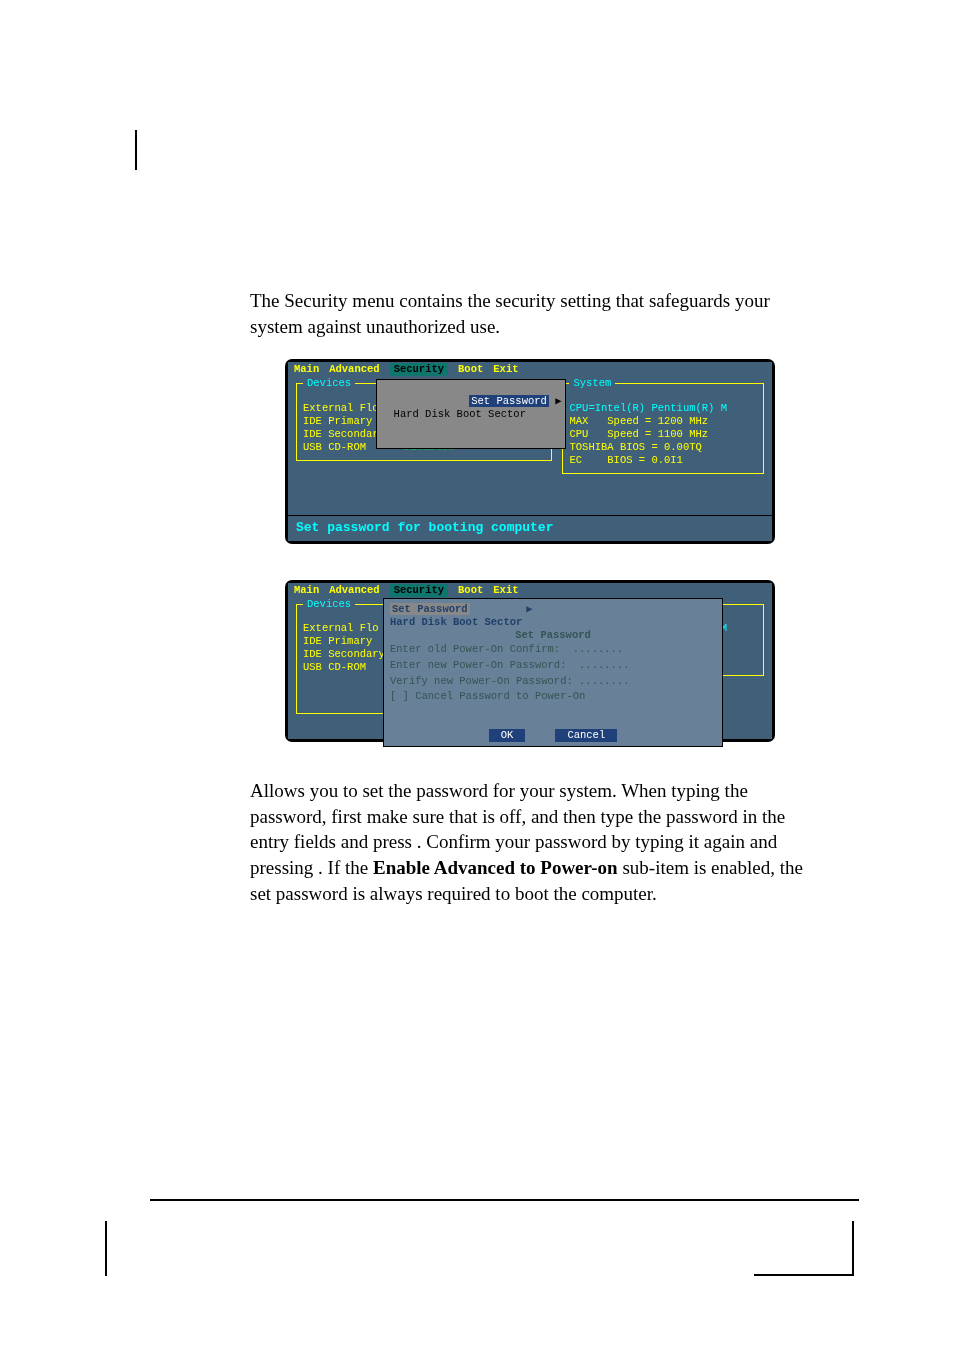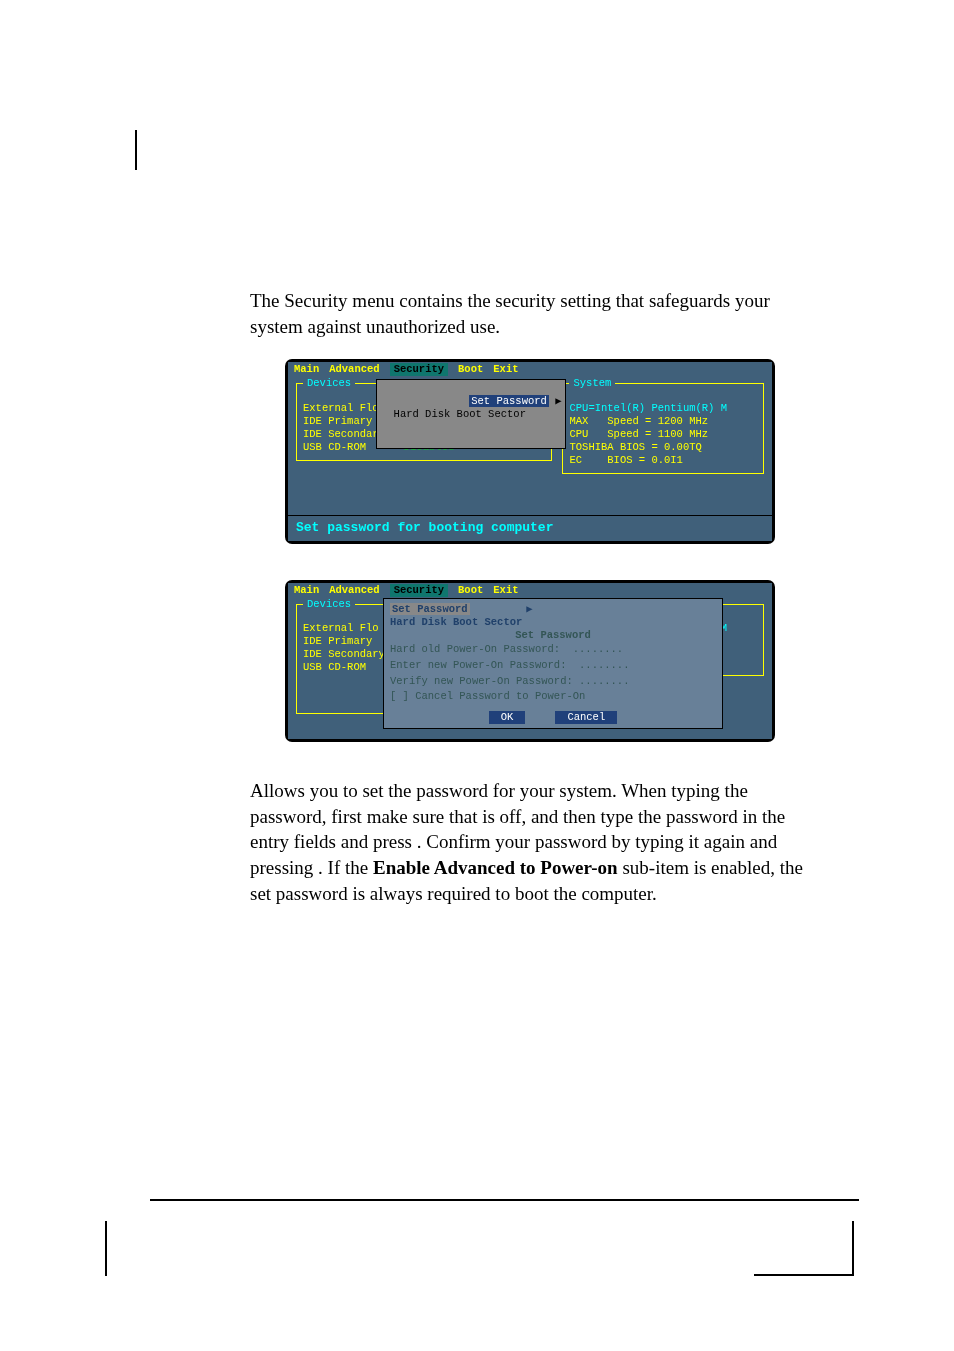--- a/index.html
+++ b/index.html
@@ -133,21 +133,21 @@
   }
   .overlay .lbl {
     white-space: pre;
     color: #355;
     line-height: 1.5;
   }
   .btn-row {
     display: flex;
     justify-content: center;
     gap: 30px;
-    margin-top: 6px;
+    margin-top: 24px;
   }
   .btn-row .btn {
     background: #20407a;
     color: #fff;
     padding: 0 12px;
   }
   .page-hr {
     position: absolute;
     left: 150px;
     right: 95px;
@@ -237,21 +237,21 @@
           </div>
           <div class="line">   =    640 KB</div>
           <div class="line">   = 330752 KB</div>
           <div class="line">t) =   1024 KB</div>
         </div>
 
         <div class="overlay">
           <div class="title-row"><span class="hl2">Set Password</span>         ▶</div>
           <div class="title-row">Hard Disk Boot Sector</div>
           <div class="title-row" style="text-align:center;color:#355;">Set Password</div>
-          <div class="lbl">Hard old Power-On Password:  ........</div>
+          <div class="lbl">Enter old Power-On Confirm:  ........</div>
           <div class="lbl">Enter new Power-On Password:  ........</div>
           <div class="lbl">Verify new Power-On Password: ........</div>
           <div class="lbl">[ ] Cancel Password to Power-On</div>
           <div class="btn-row">
             <span class="btn">OK</span>
             <span class="btn">Cancel</span>
           </div>
         </div>
       </div>
       <div class="blockpad"></div>

